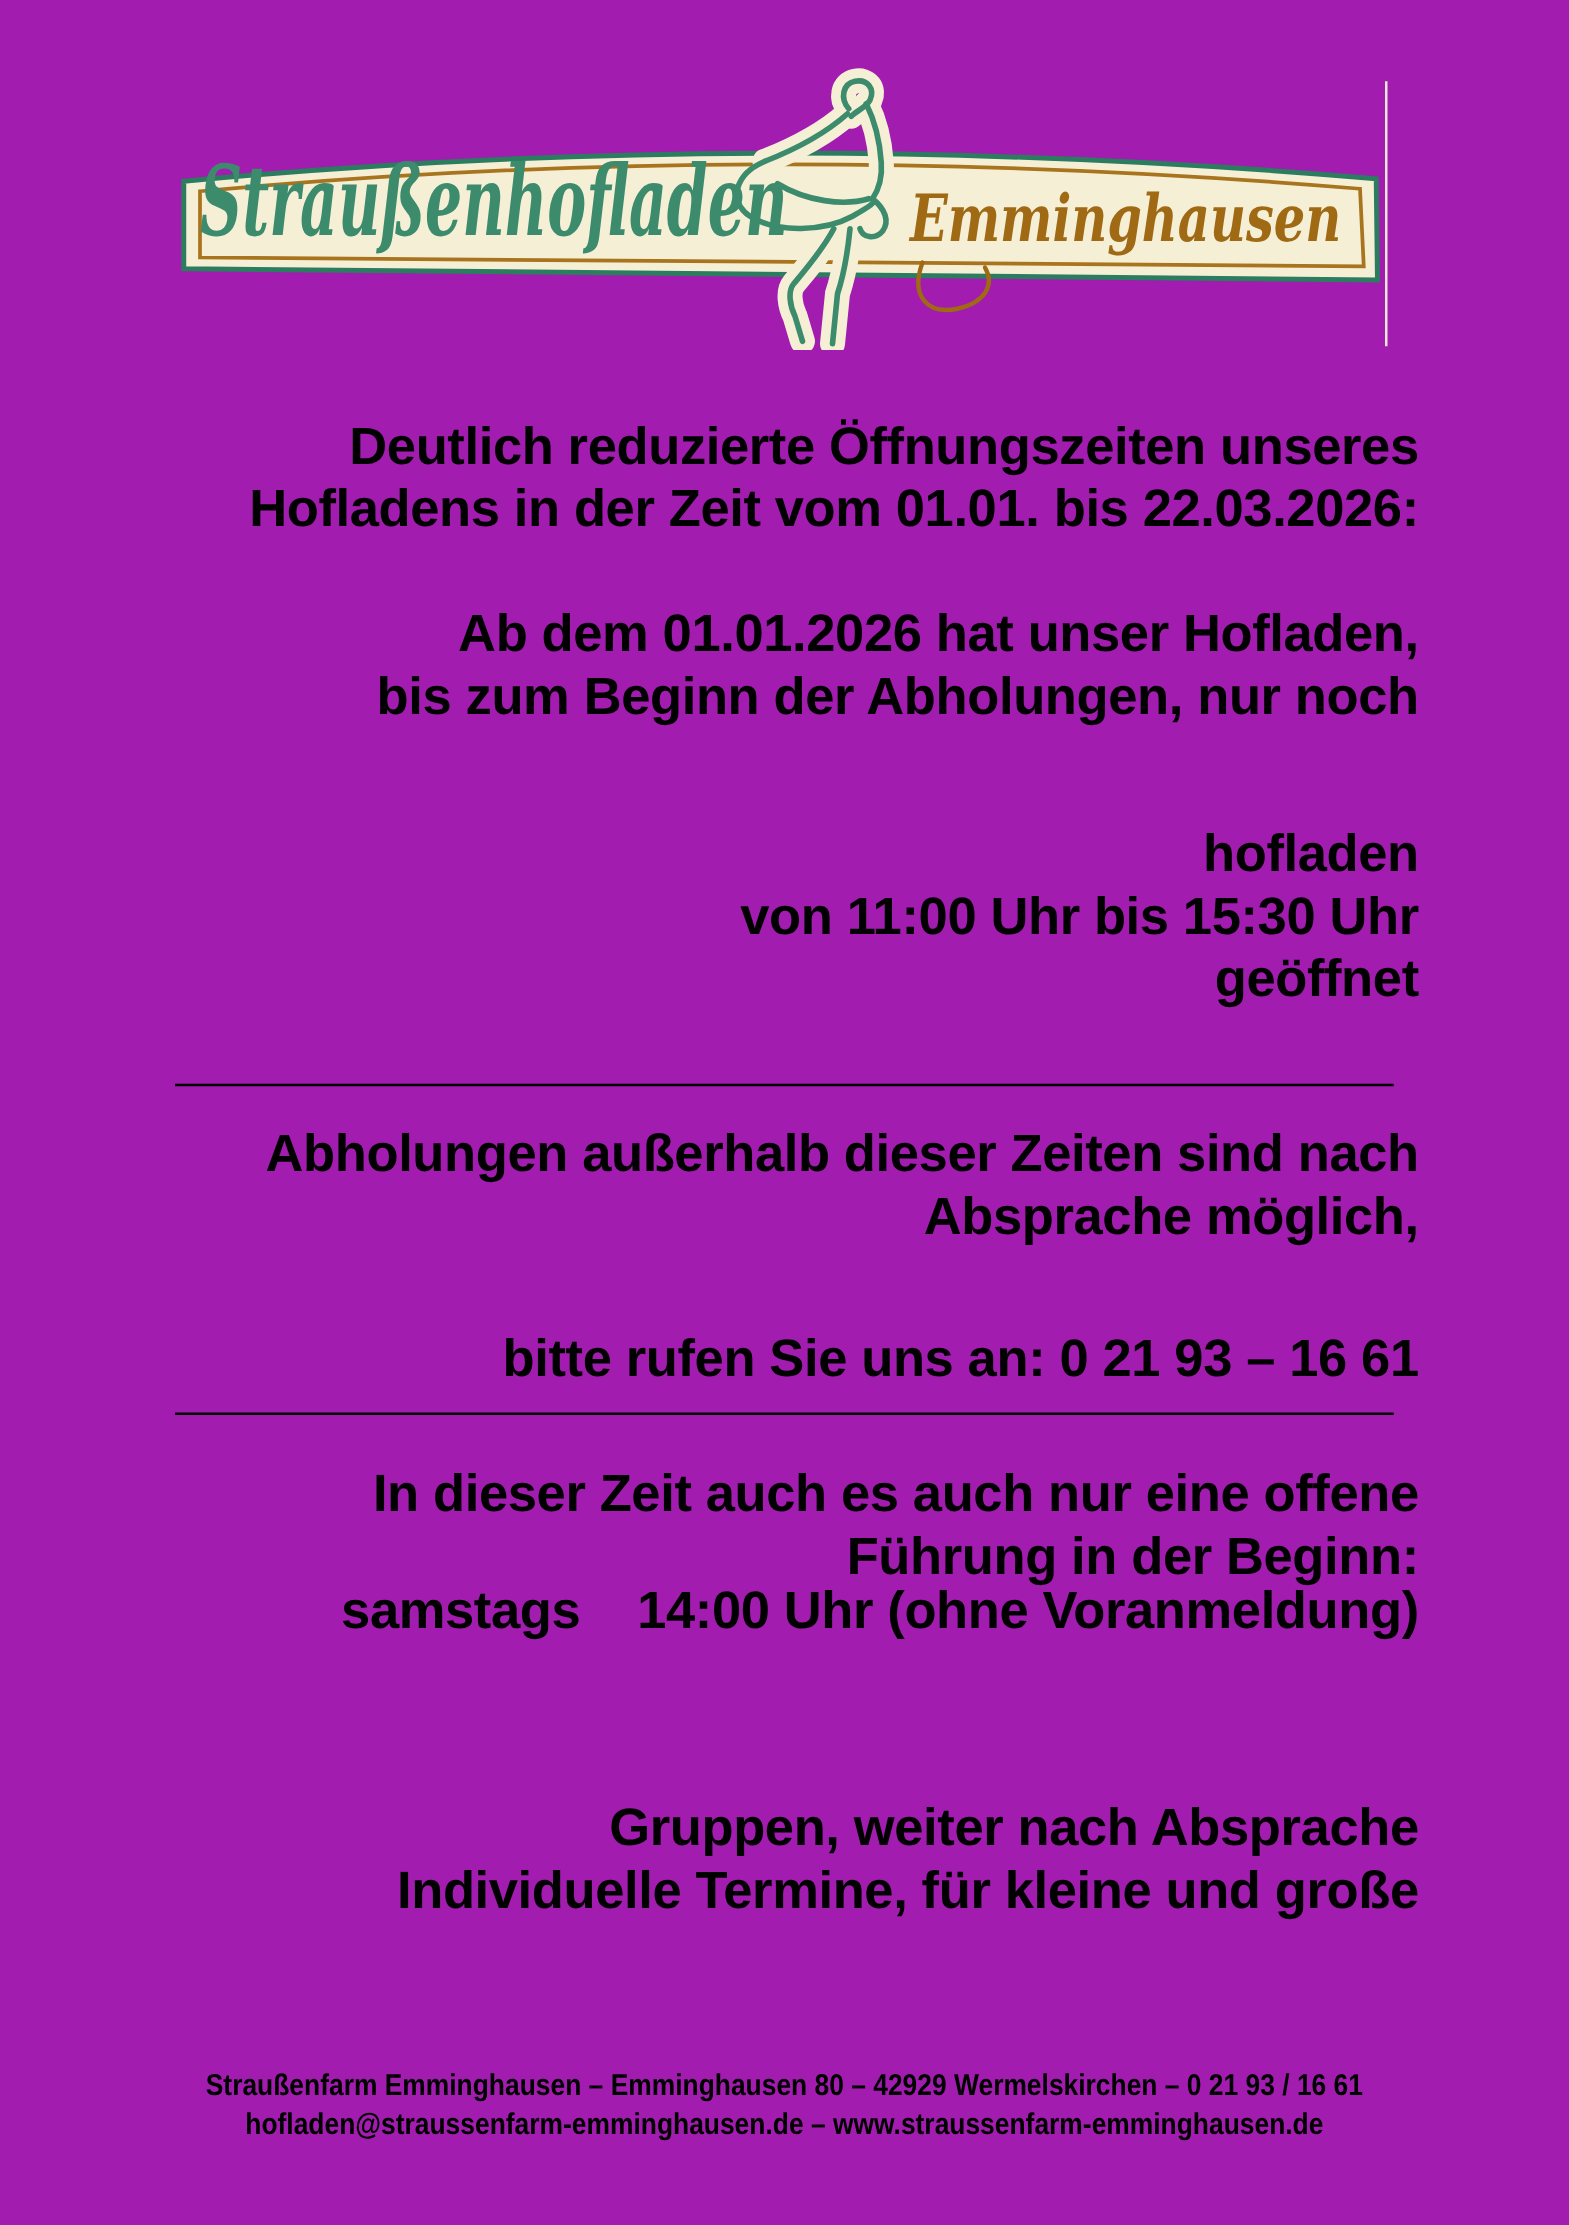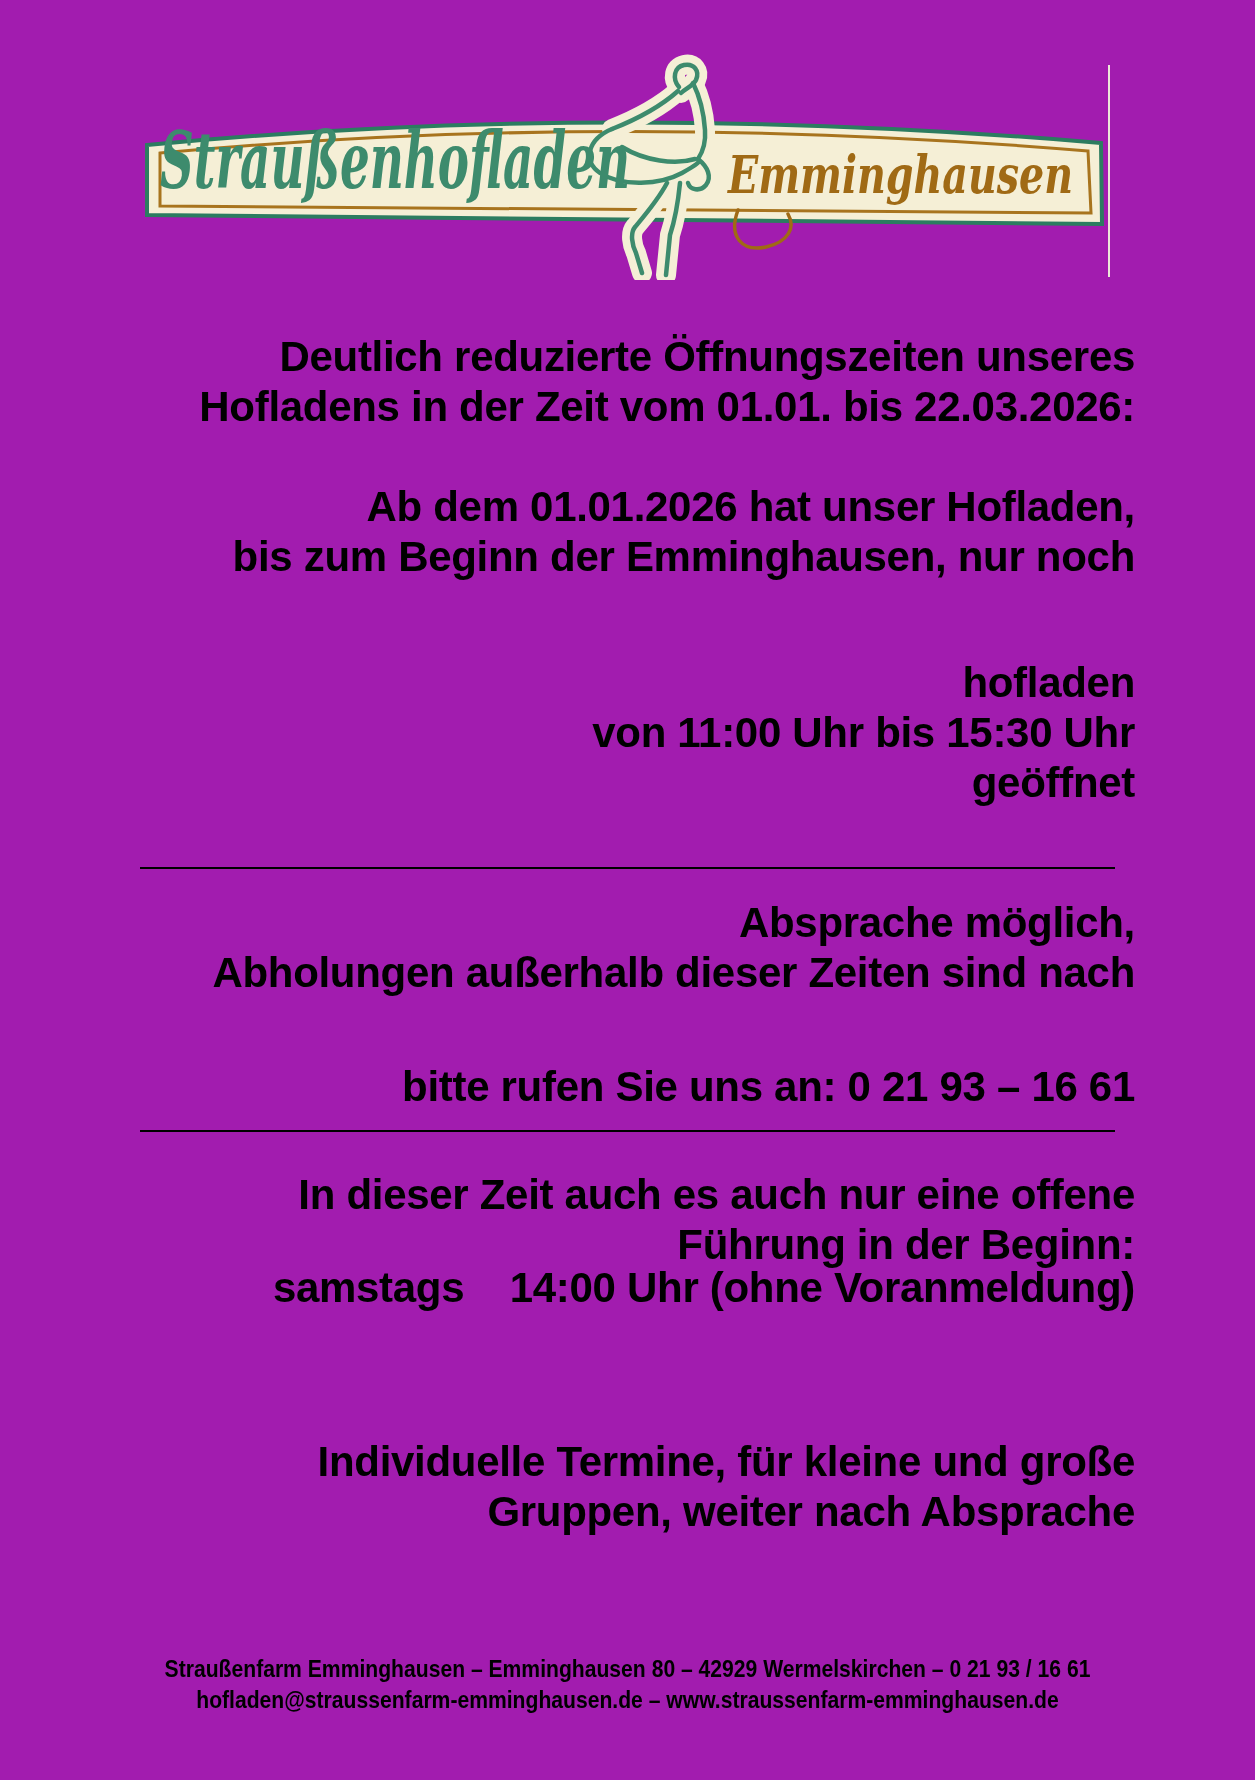--- a/index.html
+++ b/index.html
@@ -78,54 +78,54 @@
     <text x="598" y="158" font-family="DejaVu Serif, serif" font-style="italic" font-size="52" class="script-brown" textLength="345" lengthAdjust="spacingAndGlyphs">Emminghausen</text>
   </svg>
 
   <div class="block" style="top:332px">
     <div>Deutlich reduzierte Öffnungszeiten unseres</div>
     <div>Hofladens in der Zeit vom 01.01. bis 22.03.2026:</div>
   </div>
 
   <div class="block" style="top:482px">
     <div>Ab dem 01.01.2026 hat unser Hofladen,</div>
-    <div>bis zum Beginn der Emminghausen, nur noch</div>
+    <div>bis zum Beginn der Abholungen, nur noch</div>
   </div>
 
   <div class="block" style="top:658px">
     <div>hofladen</div>
     <div>von 11:00 Uhr bis 15:30 Uhr</div>
     <div>geöffnet</div>
   </div>
 
   <div class="divider" style="top:867px"></div>
 
   <div class="block" style="top:898px">
+    <div>Abholungen außerhalb dieser Zeiten sind nach</div>
     <div>Absprache möglich,</div>
-    <div>Abholungen außerhalb dieser Zeiten sind nach</div>
   </div>
 
   <div class="block" style="top:1062px">
     <div>bitte rufen Sie uns an: 0 21 93 – 16 61</div>
   </div>
 
   <div class="divider" style="top:1130px"></div>
 
   <div class="block" style="top:1170px">
     <div>In dieser Zeit auch es auch nur eine offene</div>
     <div>Führung in der Beginn:</div>
   </div>
 
   <div class="block" style="top:1263px">
     <div>samstags&nbsp;&nbsp;&nbsp;&nbsp;14:00 Uhr (ohne Voranmeldung)</div>
   </div>
 
   <div class="block" style="top:1437px">
+    <div>Gruppen, weiter nach Absprache</div>
     <div>Individuelle Termine, für kleine und große</div>
-    <div>Gruppen, weiter nach Absprache</div>
   </div>
 
   <div class="footer-block" style="top:1653px">
     <div>Straußenfarm Emminghausen – Emminghausen 80 – 42929 Wermelskirchen – 0 21 93 / 16 61</div>
     <div>hofladen@straussenfarm-emminghausen.de – www.straussenfarm-emminghausen.de</div>
   </div>
 
 </div>
 
 </body></html>

